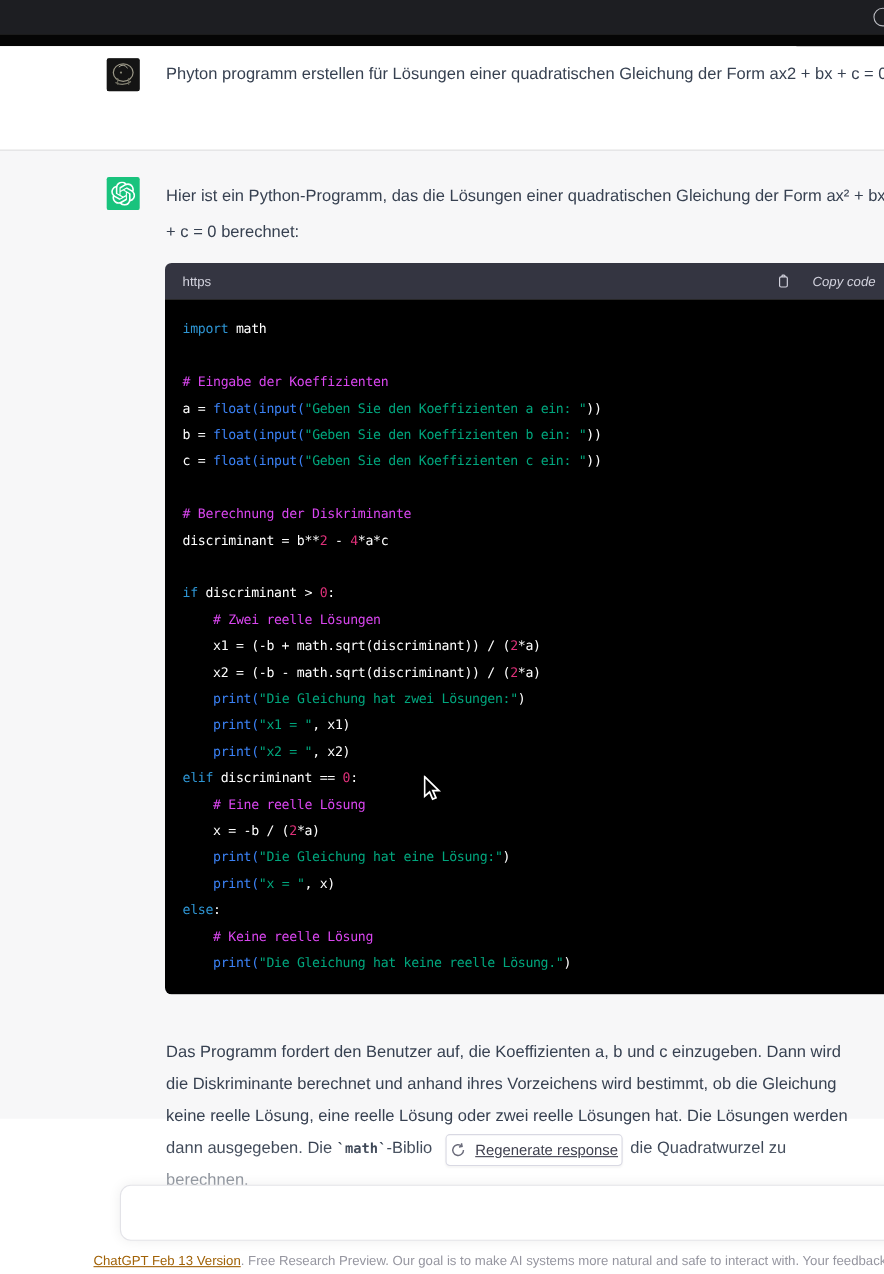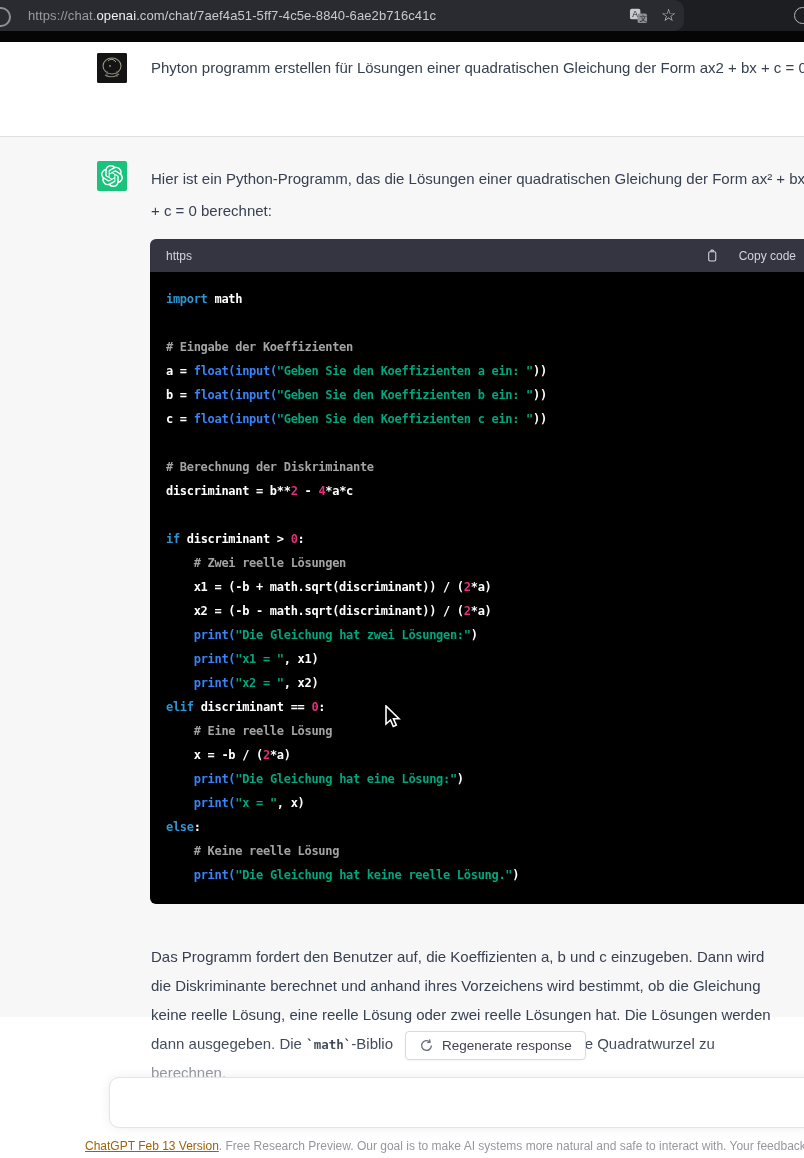--- a/index.html
+++ b/index.html
@@ -29,67 +29,56 @@
   .avatar{position:absolute;width:30px;height:30px;border-radius:2px;overflow:hidden;}
   .user-avatar{left:97px;top:11px;background:#141414;}
   .assistant-avatar{left:97px;top:24px;background:#19c37d;display:flex;align-items:center;justify-content:center;}
   .msg-text{position:absolute;left:151px;color:#374151;font-size:15px;line-height:32px;}
   .user-text{top:10px;width:656px;}
   .intro-text{top:26px;width:660px;}
   
   .code-block{position:absolute;left:150px;top:102px;width:662px;border-radius:6px;overflow:hidden;}
   .code-header{height:33px;background:#343541;display:flex;align-items:center;justify-content:space-between;
     padding:0 16px;font-size:12px;color:#d3d3de;}
-  .copy-btn{display:flex;align-items:center;gap:20px;color:#d3d3de;font-size:12px;cursor:pointer;}
+  .copy-btn{display:flex;align-items:center;gap:20px;color:#d3d3de;font-size:12px;cursor:pointer;font-style:italic;}
   .code-body{background:#000000;padding:15px 16px 17px 16px;
     font-family:"DejaVu Sans Mono",monospace;font-size:12px;line-height:24px;
     letter-spacing:-.3px;color:#ffffff;white-space:pre;}
-  .code-line{height:24px;font-weight:bold;}
+  .code-line{height:24px;}
   .tk-pl{color:#ffffff;}
   .tk-kw{color:#2e95d3;}
   .tk-fn{color:#3b82f6;}
   .tk-st{color:#00a67d;}
   .tk-nu{color:#df3079;}
-  .tk-cm{color:#a3a3a3;}
+  .tk-cm{color:#d946ef;}
   
   .outro-line{position:absolute;left:151px;width:700px;color:#374151;font-size:15px;line-height:29px;white-space:nowrap;}
   .ol1{top:805px;} .ol2{top:834px;} .ol3{top:863px;} .ol4{top:892px;} .ol5{top:921px;}
   .ol4-right{position:absolute;left:573px;top:892px;color:#374151;font-size:15px;line-height:29px;white-space:nowrap;}
   .inline-code{font-family:"DejaVu Sans Mono",monospace;font-weight:bold;font-size:12.5px;}
   
   .fade{position:absolute;left:0;top:1040px;width:804px;height:70px;
     background:linear-gradient(180deg,rgba(255,255,255,0) 0%,#ffffff 100%);pointer-events:none;z-index:3;}
   .bottom-white{position:absolute;left:0;top:1108px;width:804px;height:50px;background:#ffffff;z-index:3;}
   .regen-btn{position:absolute;left:405px;top:1031px;height:29px;z-index:5;
     background:#ffffff;border:1px solid #d9d9e3;border-radius:4px;box-sizing:border-box;
-    display:flex;align-items:center;gap:8px;padding:0 13px;
-    font-size:13.5px;color:#40414f;cursor:pointer;box-shadow:0 1px 2px rgba(0,0,0,.04);}
+    display:flex;align-items:center;gap:8px;padding:0 3px;
+    font-size:13.5px;color:#40414f;cursor:pointer;box-shadow:0 1px 2px rgba(0,0,0,.04);text-decoration:underline;}
   .composer{position:absolute;left:109px;top:1077px;width:712px;height:51px;z-index:5;
     background:#ffffff;border:1px solid #e3e3e8;border-radius:10px;box-sizing:border-box;
     box-shadow:0 0 12px rgba(0,0,0,.07);}
   .footer{position:absolute;left:85px;top:1139px;z-index:6;font-size:12px;color:#9696a0;white-space:nowrap;}
   .footer a{color:#a16207;text-decoration:underline;cursor:pointer;}
   
   .cursor{position:absolute;left:385px;top:705px;z-index:9;}
 </style>
 </head>
 <body>
 
 <div class="browser-bar">
-  <div class="omnibox">
-    <span class="left-partial"></span>
-    <div class="url"><span class="u1">https://chat.</span><span class="u2">openai</span><span class="u3">.com/chat/7aef4a51-5ff7-4c5e-8840-6ae2b716c41c</span></div>
-    <svg class="ob-icon translate" viewBox="0 0 20 20">
-      <rect x="1" y="3" width="11" height="11" rx="2" fill="#c9cace"></rect>
-      <text x="3.5" y="12" font-size="9" fill="#1d1e22" font-family="Liberation Sans, sans-serif">A</text>
-      <rect x="9" y="8" width="10" height="10" rx="2" fill="#8f9096"></rect>
-      <text x="11" y="16" font-size="8" fill="#1d1e22" font-family="DejaVu Sans, sans-serif">文</text>
-    </svg>
-    <span class="ob-icon star">☆</span>
-  </div>
   <span class="right-partial"></span>
 </div>
 <div class="black-strip"></div>
 
 <div class="user-row">
   <div class="avatar user-avatar">
     <svg viewBox="0 0 30 30" width="30" height="30">
       <rect width="30" height="30" fill="#141414"></rect>
       <ellipse cx="15" cy="13" rx="9" ry="8" fill="none" stroke="#9a9786" stroke-width="1.1"></ellipse>
       <path d="M8 22 Q15 26 22 21" fill="none" stroke="#8a8878" stroke-width="1.1"></path>

